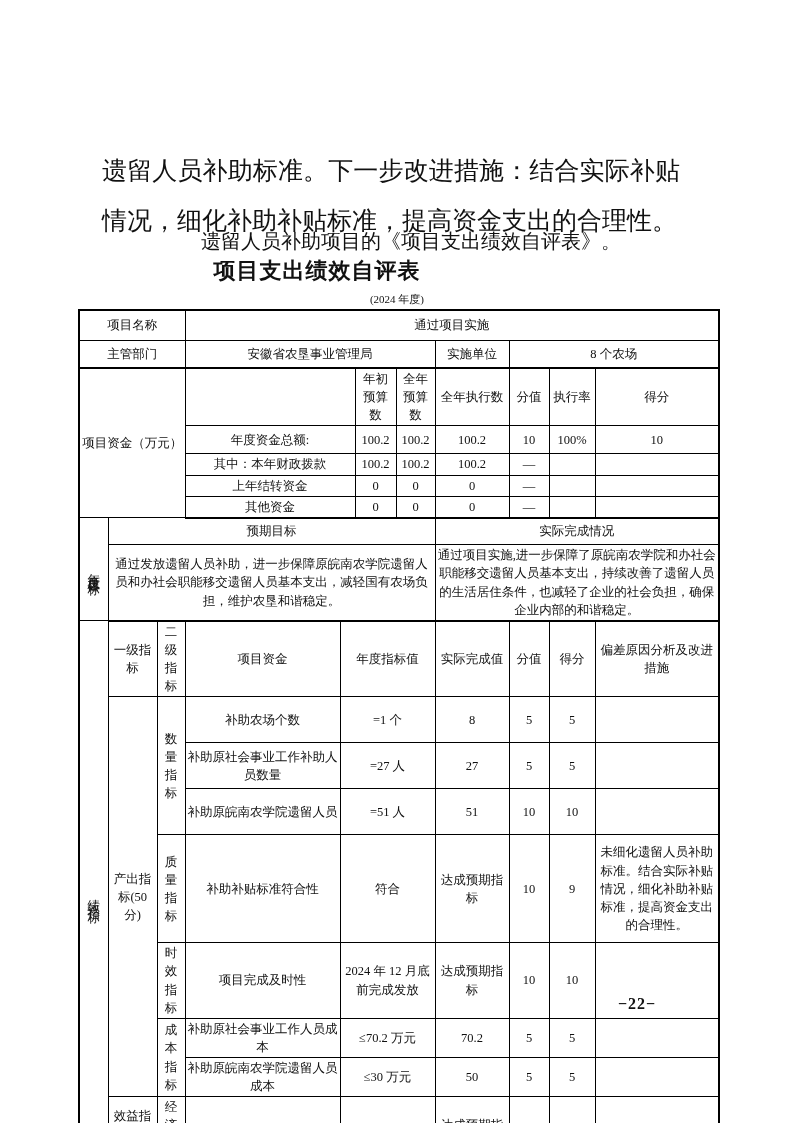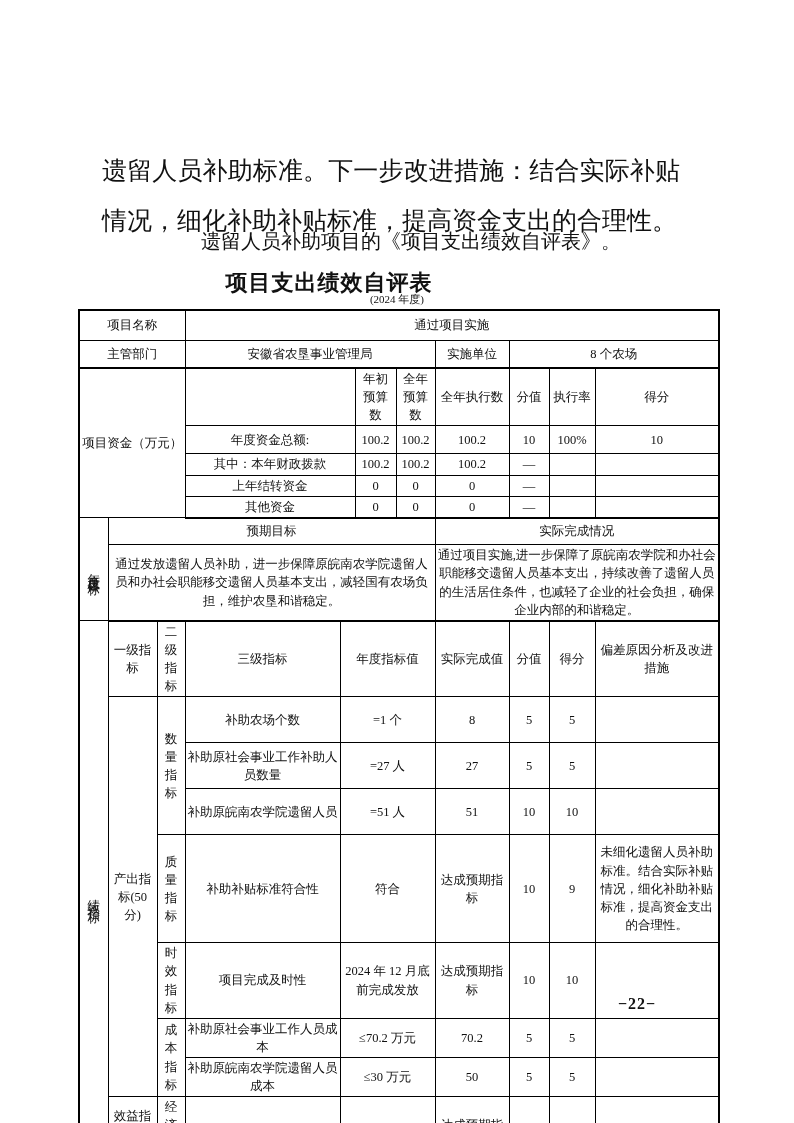--- a/index.html
+++ b/index.html
@@ -14,21 +14,21 @@
     font-size:25px;line-height:50px;text-align:justify;text-justify:inter-ideograph;
     margin:0;
   }
   .para2{
     position:absolute;left:102px;top:226px;width:578px;
     font-size:20px;line-height:30px;text-indent:2em;margin:0;text-align:center;
   }
   .doc-title{
     position:absolute;left:0;top:256px;width:634px;text-align:center;
     font-family:"Liberation Sans","DejaVu Sans",sans-serif;
-    font-size:22px;font-weight:bold;letter-spacing:1px;margin:12px;
+    font-size:22px;font-weight:bold;letter-spacing:1px;margin:0;
   }
   .doc-subtitle{
     position:absolute;left:0;top:292px;width:794px;text-align:center;
     font-size:11px;margin:0;
   }
   .page-no{
     position:absolute;left:618px;top:995px;font-size:16px;letter-spacing:1px;font-weight:bold;
   }
   
   table.eval{
@@ -145,21 +145,21 @@
   </tr>
   <tr style="height:68px" class="sec">
     <td colspan="6" class="goal">通过发放遗留人员补助，进一步保障原皖南农学院遗留人员和办社会职能移交遗留人员基本支出，减轻国有农场负担，维护农垦和谐稳定。</td>
     <td colspan="4" class="goal">通过项目实施,进一步保障了原皖南农学院和办社会职能移交遗留人员基本支出，持续改善了遗留人员的生活居住条件，也减轻了企业的社会负担，确保企业内部的和谐稳定。</td>
   </tr>
 
   <tr style="height:44px">
     <td rowspan="9" class="vert">绩效指标</td>
     <td>一级指标</td>
     <td>二级指标</td>
-    <td>三级指标</td>
+    <td>项目资金</td>
     <td colspan="3">年度指标值</td>
     <td>实际完成值</td>
     <td>分值</td>
     <td>得分</td>
     <td>偏差原因分析及改进措施</td>
   </tr>
 
   <tr style="height:46px">
     <td rowspan="7">产出指标(50 分)</td>
     <td rowspan="3">数量指标</td>

